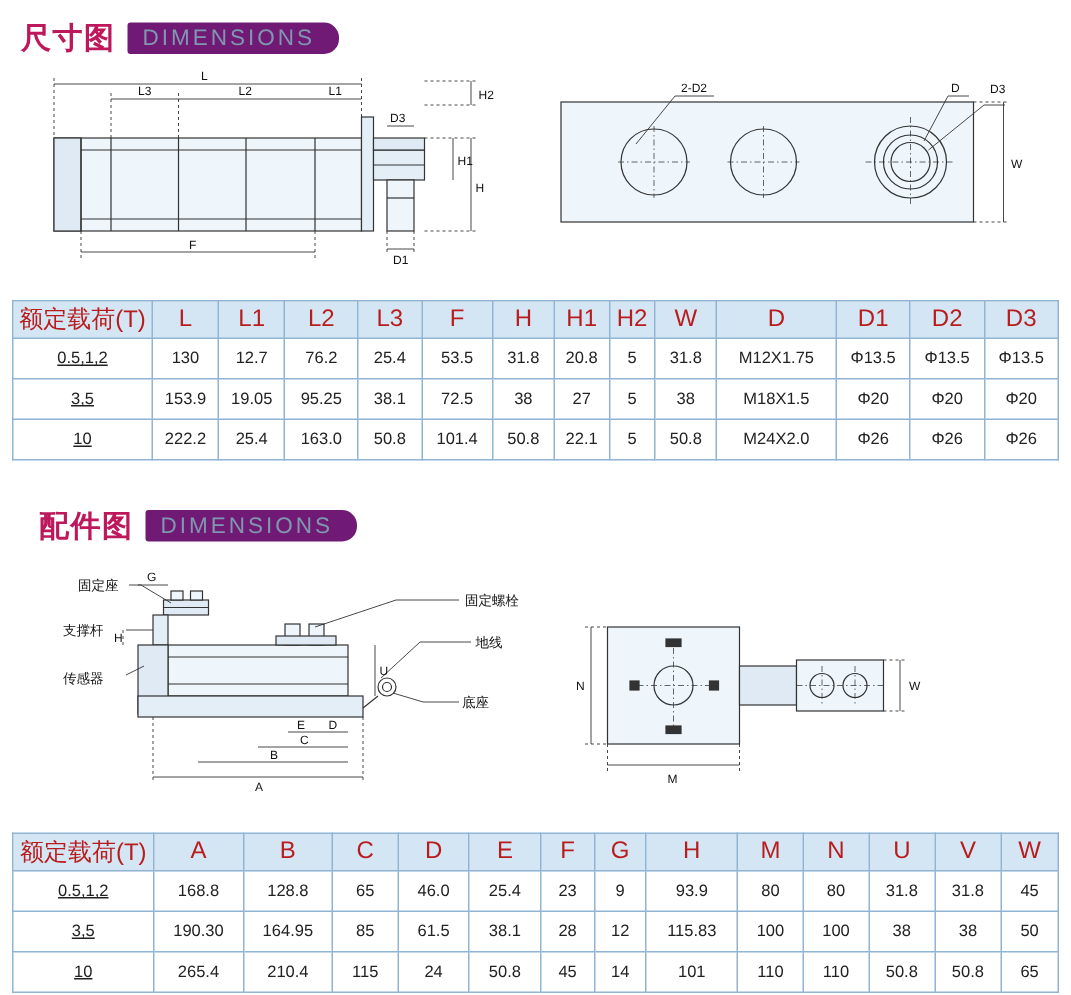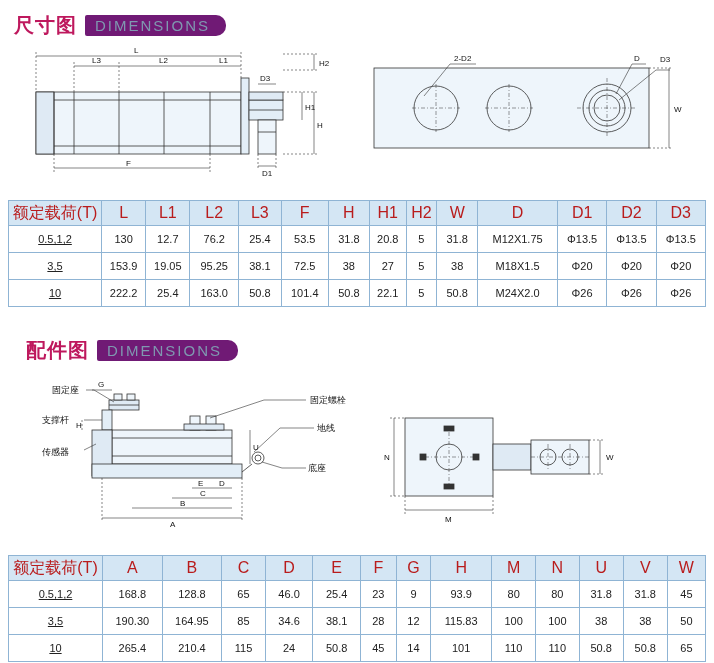--- a/index.html
+++ b/index.html
@@ -407,21 +407,21 @@
       <td>80</td>
       <td>31.8</td>
       <td>31.8</td>
       <td>45</td>
     </tr>
     <tr>
       <td class="first">3,5</td>
       <td>190.30</td>
       <td>164.95</td>
       <td>85</td>
-      <td>34.6</td>
+      <td>61.5</td>
       <td>38.1</td>
       <td>28</td>
       <td>12</td>
       <td>115.83</td>
       <td>100</td>
       <td>100</td>
       <td>38</td>
       <td>38</td>
       <td>50</td>
     </tr>

